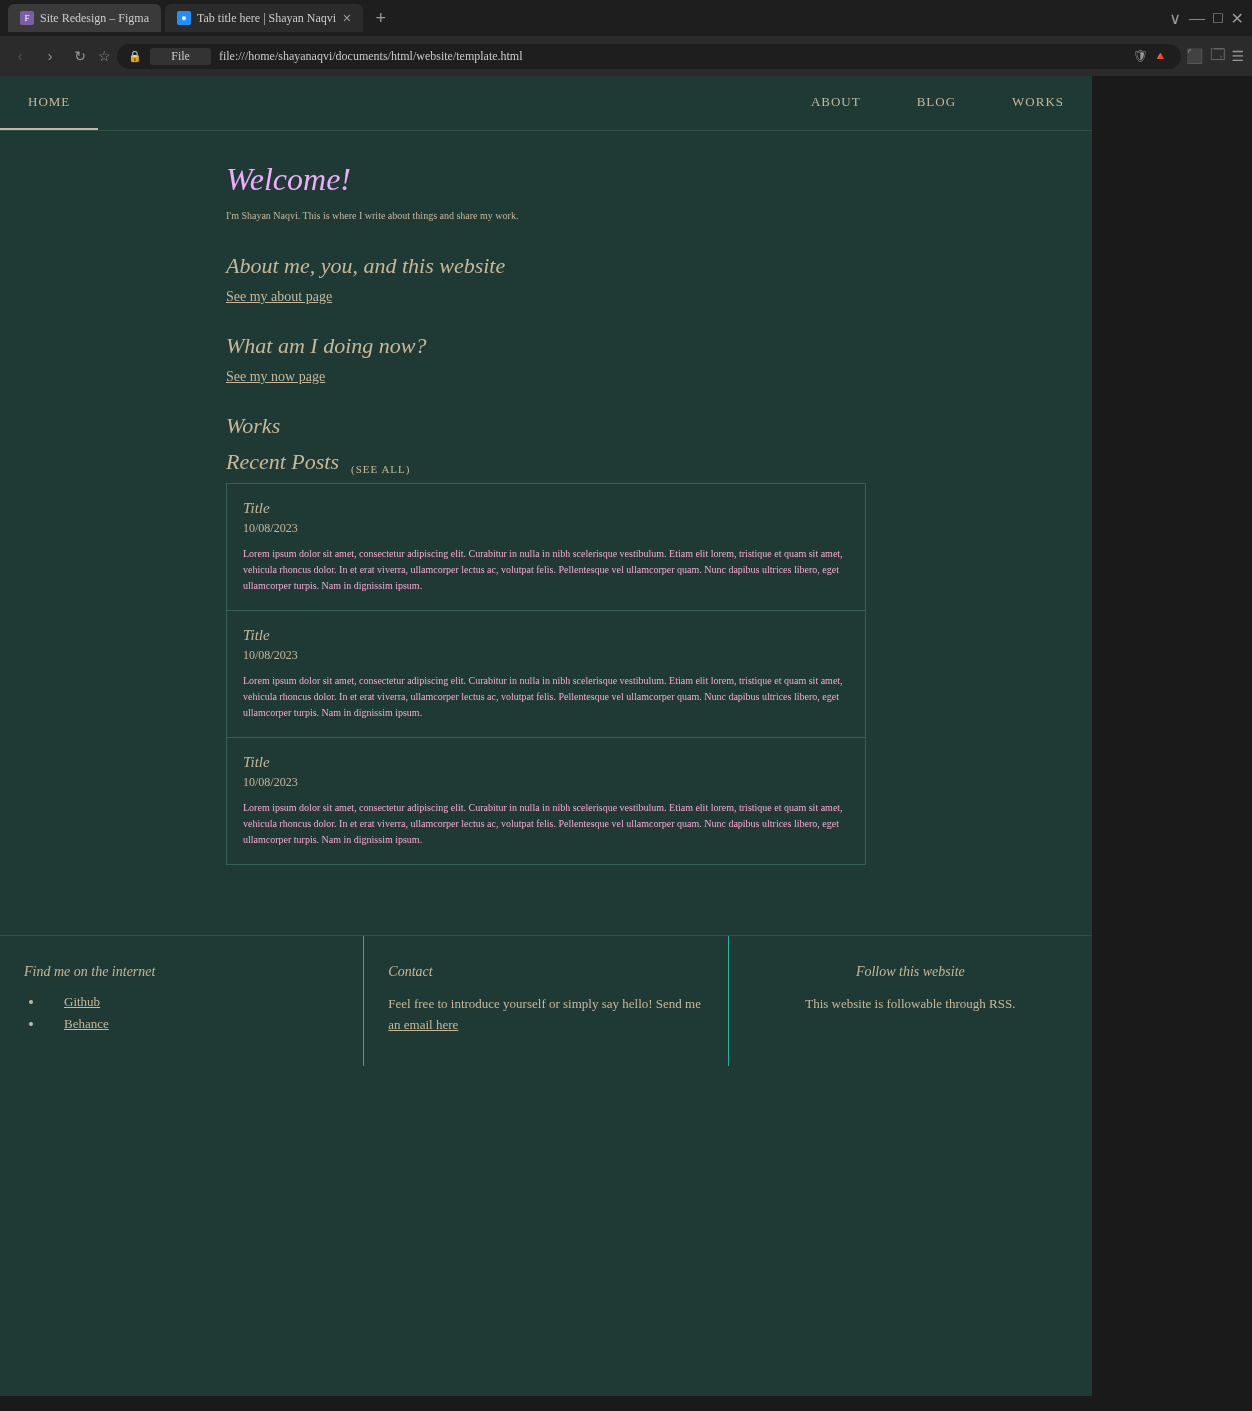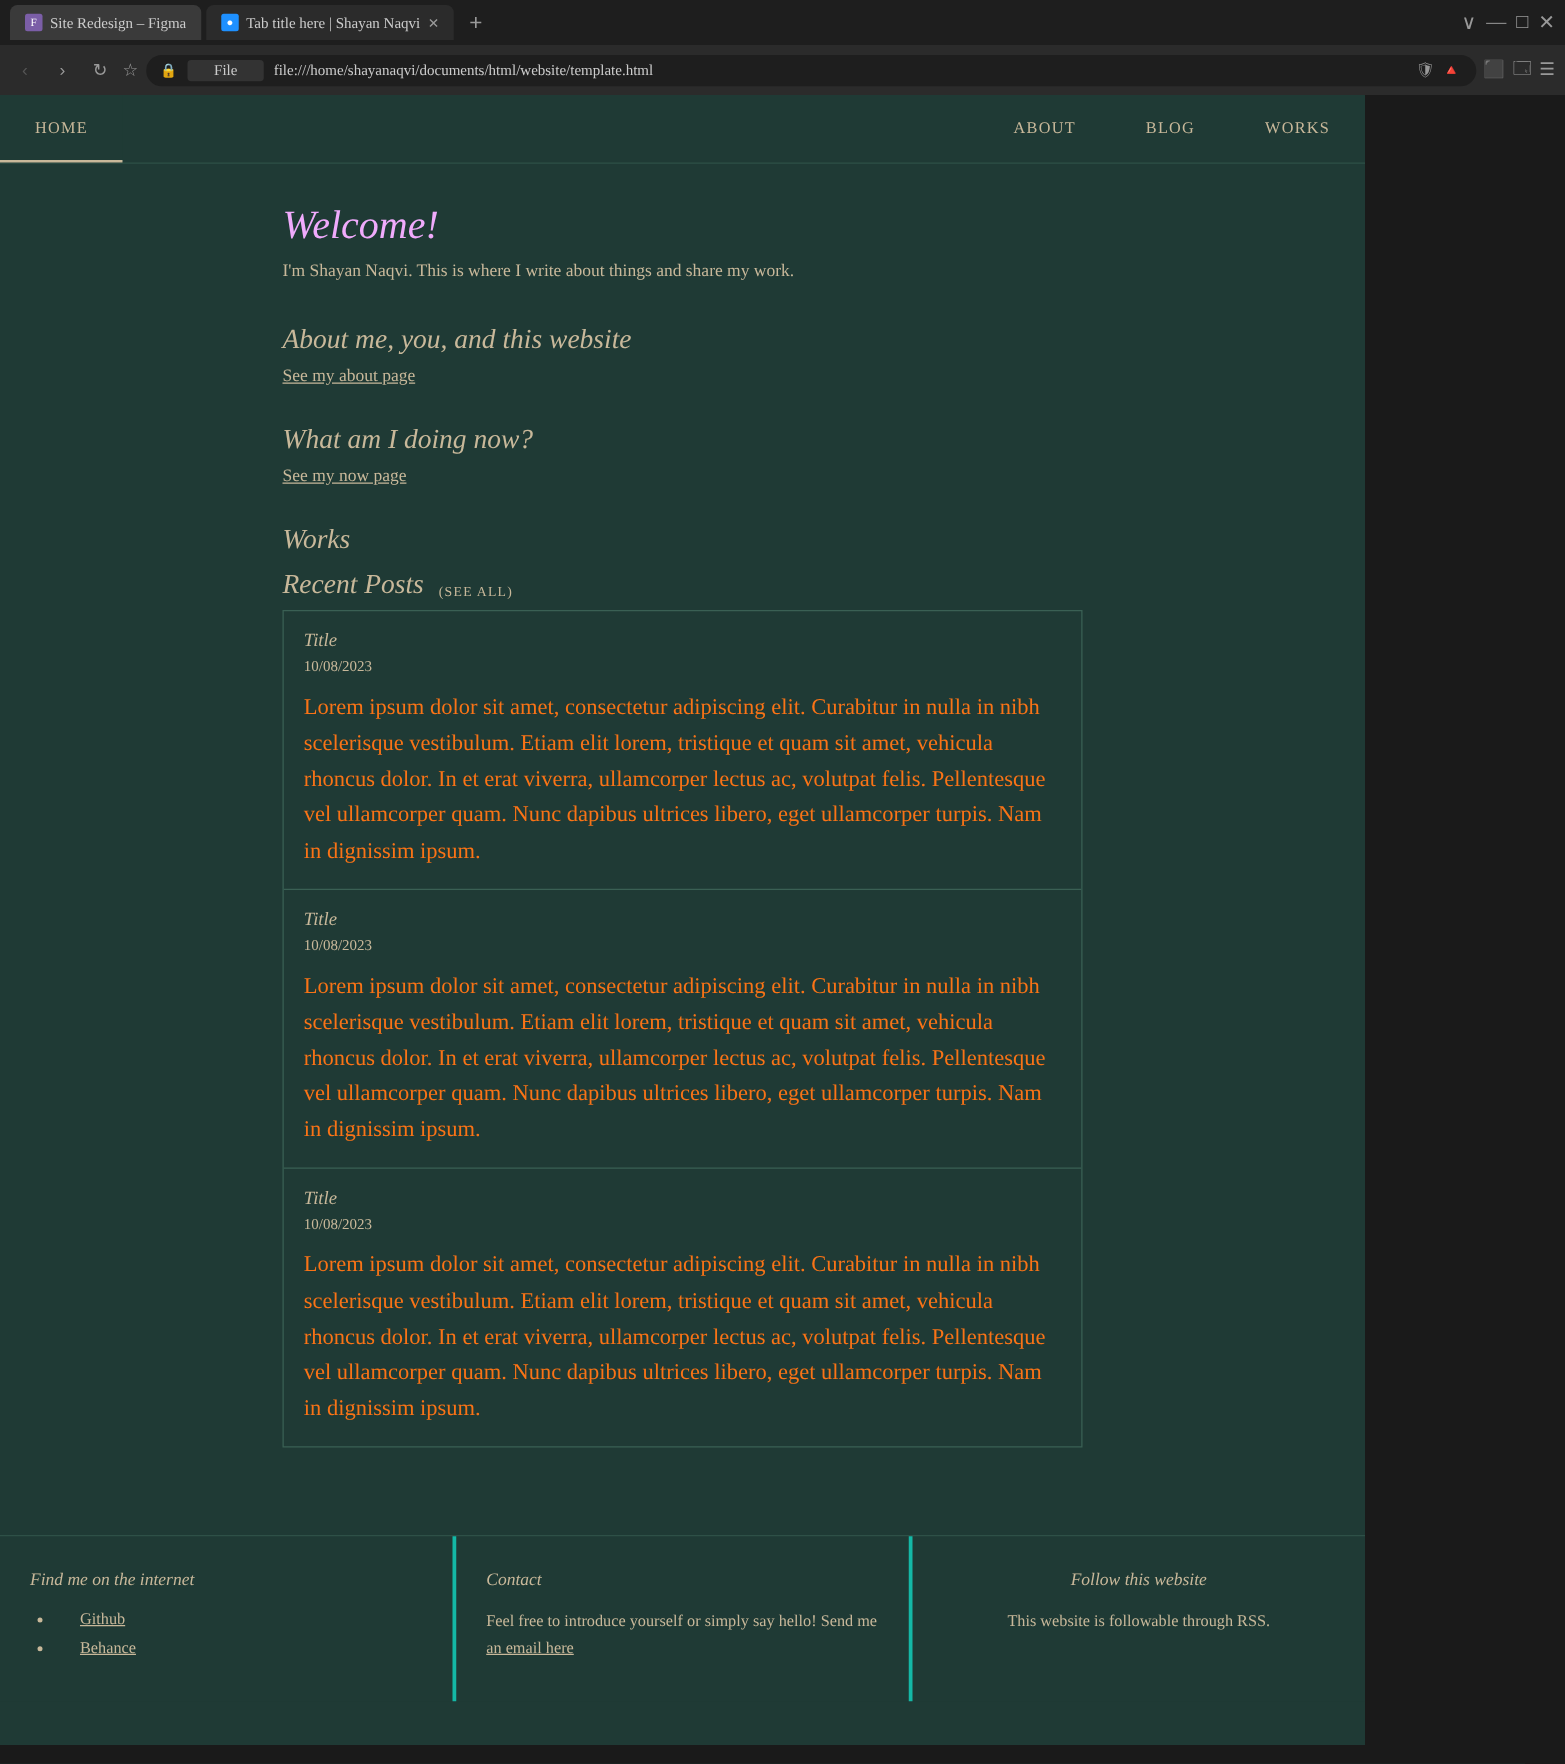--- a/index.html
+++ b/index.html
@@ -214,21 +214,21 @@
 
     .welcome-title {
       font-size: 32px;
       color: #f0abfc;
       font-style: italic;
       font-weight: normal;
       margin-bottom: 12px;
     }
 
     .welcome-subtitle {
-      font-size: 14px;
+      font-size: 10px;
       color: #c8b89a;
       margin-bottom: 32px;
     }
 
     .section-title {
       font-size: 22px;
       color: #c8b89a;
       font-style: italic;
       font-weight: normal;
       margin-bottom: 10px;
@@ -278,36 +278,36 @@
       margin-bottom: 4px;
     }
 
     .post-date {
       font-size: 12px;
       color: #c8b89a;
       margin-bottom: 10px;
     }
 
     .post-excerpt {
-      font-size: 18px;
-      color: #f97316;
+      font-size: 10px;
+      color: #f9a8d4;
       line-height: 1.6;
     }
 
     
     .site-footer {
       border-top: 1px solid #2e5047;
       display: flex;
       background: #1f3a35;
     }
 
     .footer-col {
       flex: 1;
       padding: 28px 24px;
-      border-right: 3px solid #14b8a6;
+      border-right: 1px solid #14b8a6;
     }
 
     .footer-col:last-child {
       border-right: none;
       text-align: center;
     }
 
     .footer-heading {
       font-size: 14px;
       color: #c8b89a;

